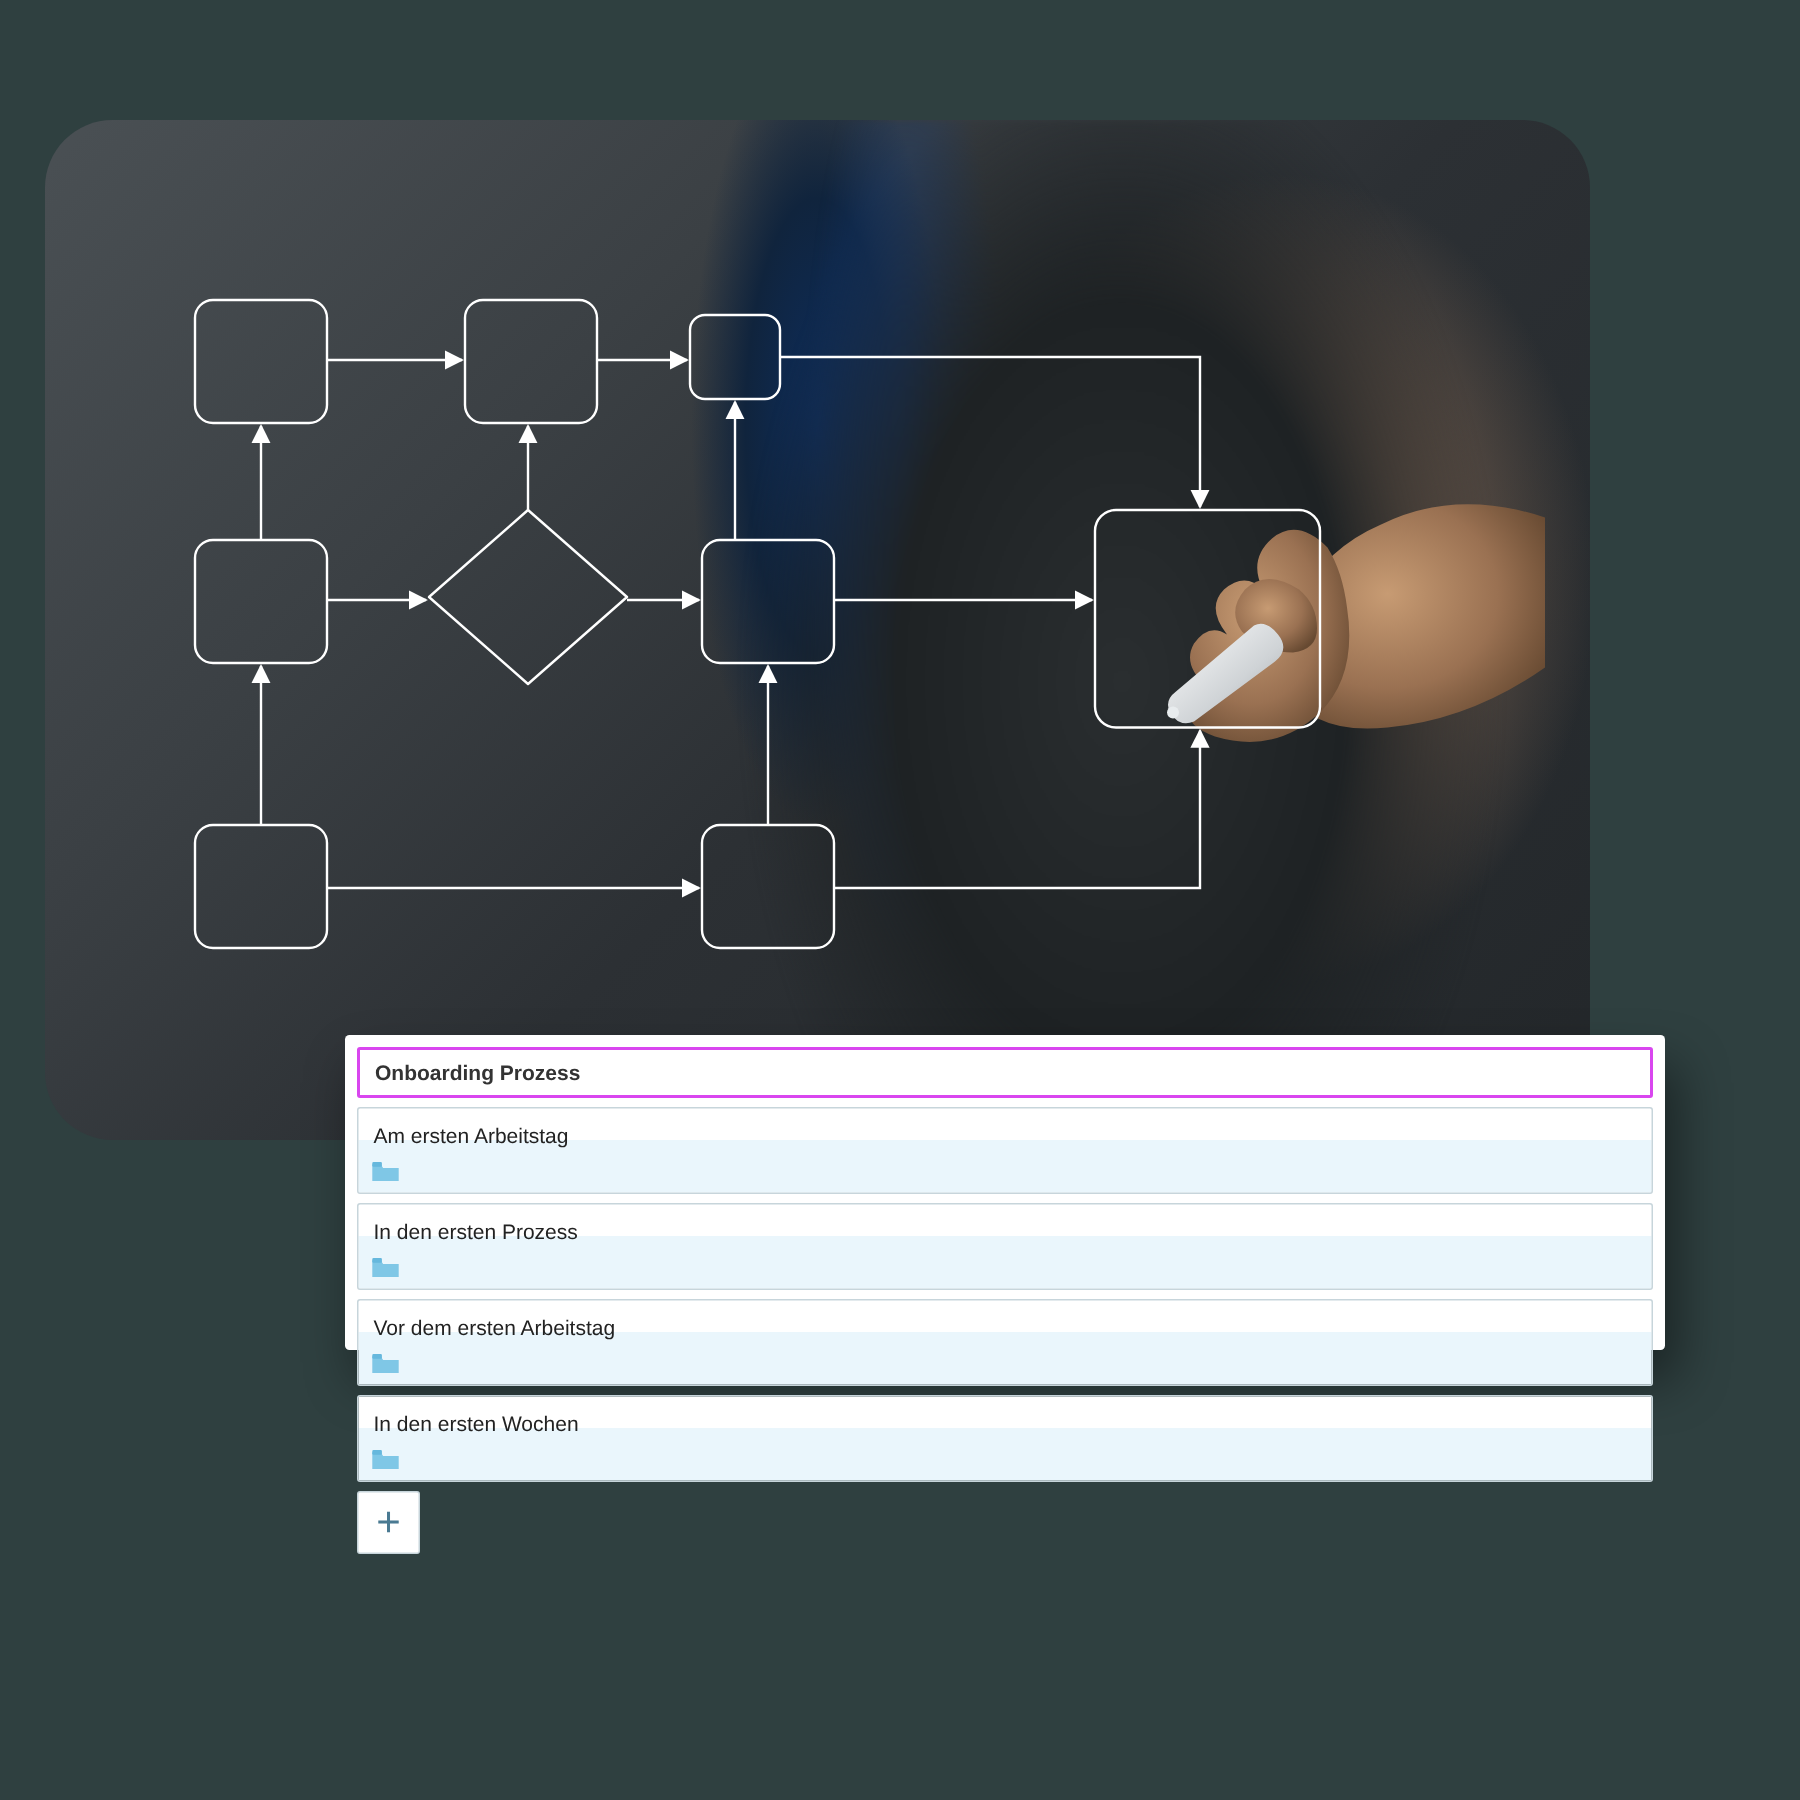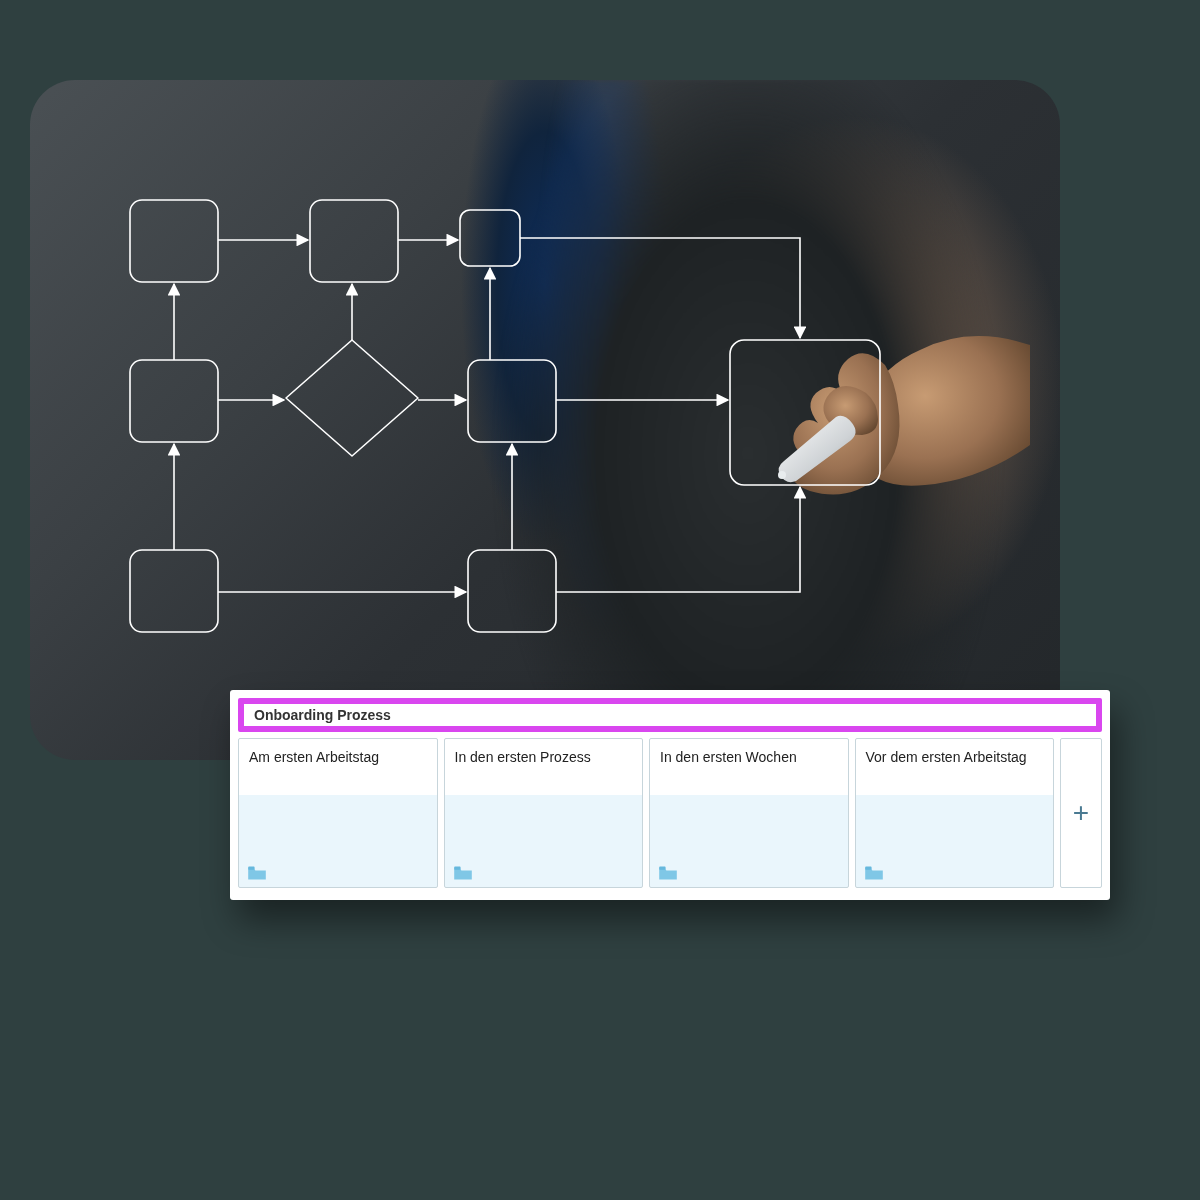--- a/index.html
+++ b/index.html
@@ -24,25 +24,25 @@
 .flow{position:absolute;left:0;top:0;width:1030px;height:680px;overflow:visible;}
 
 
 .panel{
   position:absolute;left:230px;top:690px;width:880px;height:210px;
   background:#fff;border-radius:3px;
   box-shadow:8px 20px 35px rgba(0,0,0,.45);
   padding:8px;
 }
 .panel-header{
-  border:6px solid #d946ef;border-radius:2px;background:#fff;
+  border:2px solid #d946ef;border-radius:2px;background:#fff;
   height:34px;display:flex;align-items:center;padding:0 10px;
   font-size:14px;font-weight:bold;color:#333;margin-bottom:6px;
 }
-.cards-row{display:flex;gap:6px;height:150px;}
+.cards-row{display:flex;gap:6px;height:178px;flex-direction:column;}
 .card{
   flex:1 1 0;border:1px solid #c7d5db;border-radius:2px;
   background:linear-gradient(#fff 0 38%, #eaf6fc 38% 100%);
   position:relative;cursor:pointer;
 }
 .card-label{
   font-size:14px;color:#222;padding:10px 10px 0 10px;
   line-height:1.25;min-height:56px;
 }
 .folder{
@@ -143,28 +143,28 @@
         </svg>
     </div>
     <div class="card">
       <div class="card-label">In den ersten Prozess</div>
       <svg class="folder" viewBox="0 0 24 20">
           <path d="M1 4h7l2 3h13v11H1z" fill="#7fc7e6"></path>
           <rect x="1" y="2" width="8" height="4" rx="1" fill="#66b8dd"></rect>
         </svg>
     </div>
     <div class="card">
-      <div class="card-label">In den ersten Wochen</div>
+      <div class="card-label">Vor dem ersten Arbeitstag</div>
       <svg class="folder" viewBox="0 0 24 20">
           <path d="M1 4h7l2 3h13v11H1z" fill="#7fc7e6"></path>
           <rect x="1" y="2" width="8" height="4" rx="1" fill="#66b8dd"></rect>
         </svg>
     </div>
     <div class="card">
-      <div class="card-label">Vor dem ersten Arbeitstag</div>
+      <div class="card-label">In den ersten Wochen</div>
       <svg class="folder" viewBox="0 0 24 20">
           <path d="M1 4h7l2 3h13v11H1z" fill="#7fc7e6"></path>
           <rect x="1" y="2" width="8" height="4" rx="1" fill="#66b8dd"></rect>
         </svg>
     </div>
     <div class="add">
       <span>+</span>
     </div>
   </div>
 </div>

